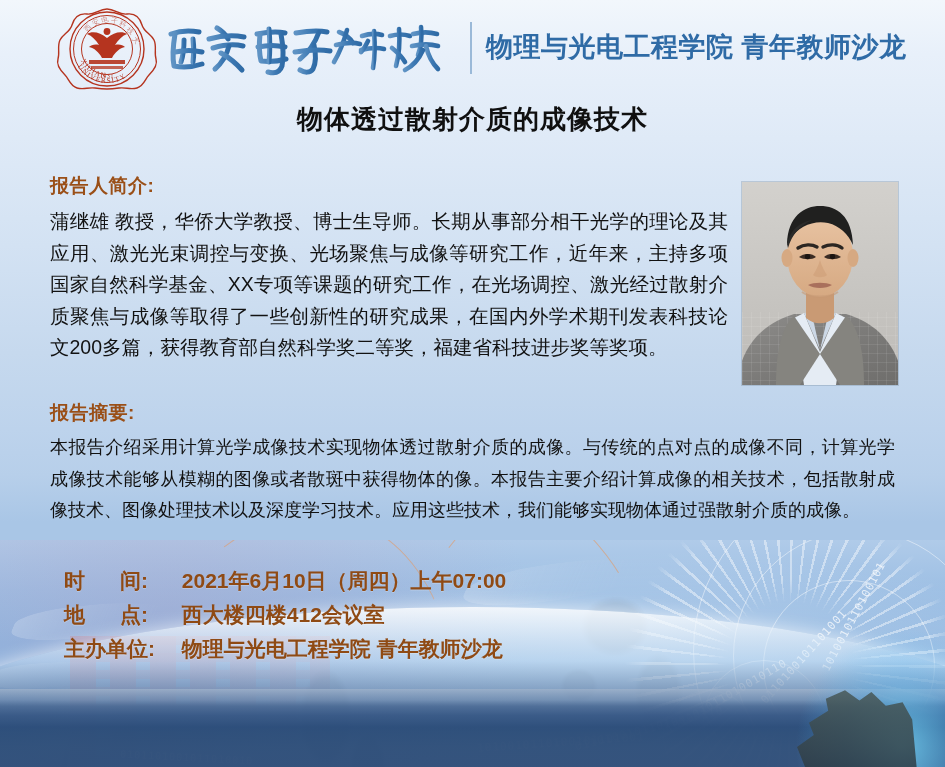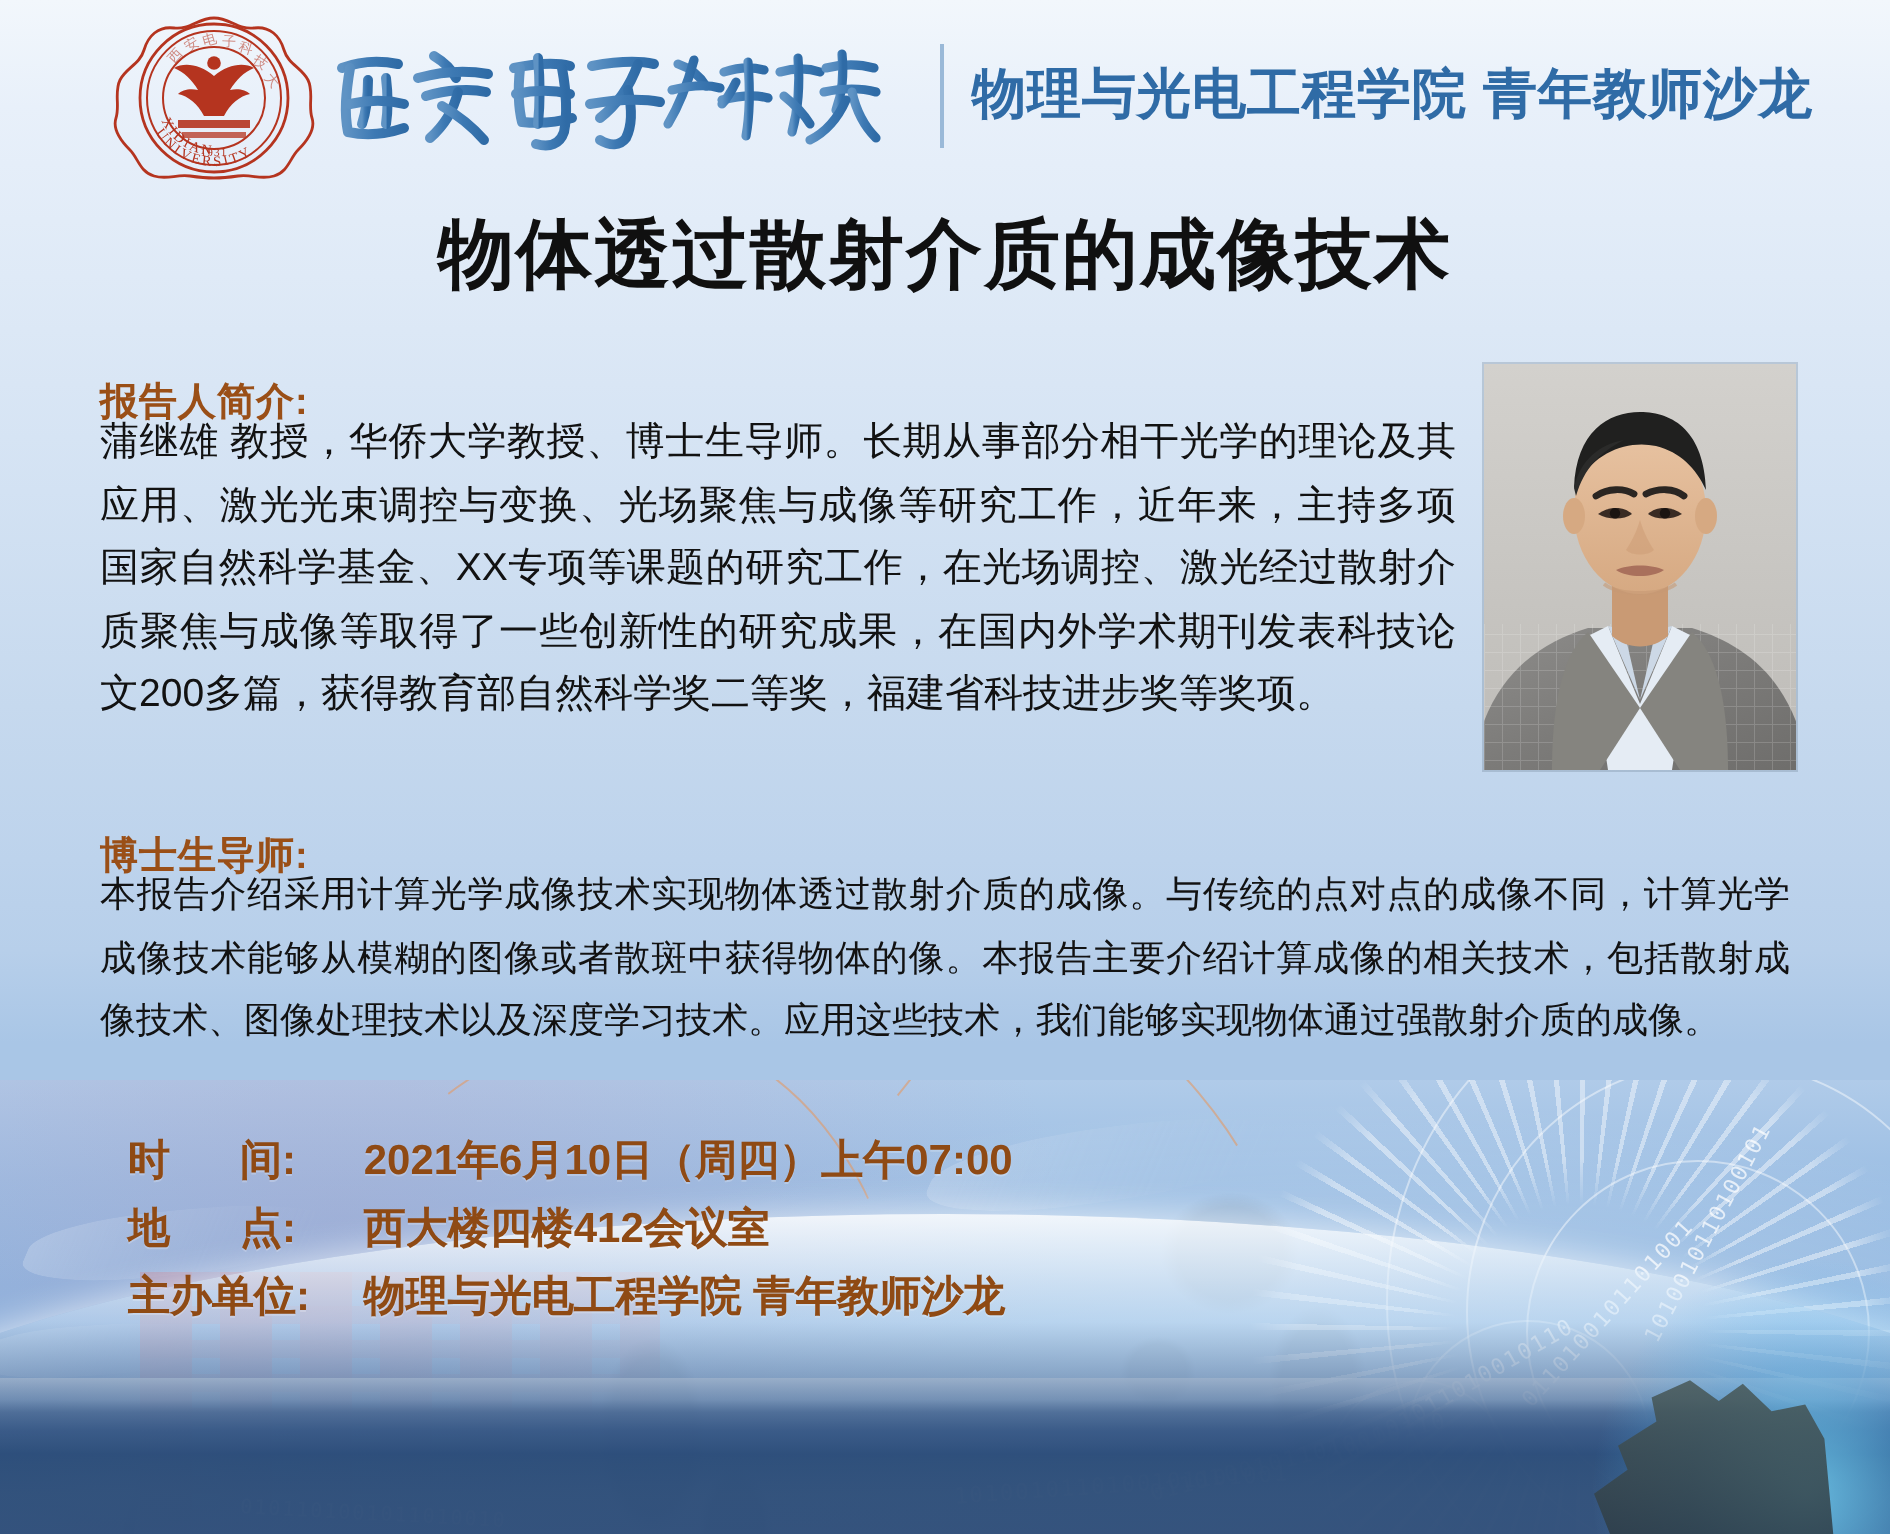--- a/index.html
+++ b/index.html
@@ -126,26 +126,26 @@
   .divider{position:absolute;left:470px;top:22px;width:2px;height:52px;background:#9ab9d8;}
   .dept{
     position:absolute;left:486px;top:29px;
     font-size:27px;font-weight:bold;color:#2f6ba6;letter-spacing:.5px;
     white-space:nowrap;
   }
 
   
   .title{
     position:absolute;left:0;top:102px;width:945px;text-align:center;
-    font-size:38px;font-weight:bold;color:#101010;letter-spacing:1px;
+    font-size:26px;font-weight:bold;color:#101010;letter-spacing:1px;
   }
 
   
   .sec-head{
-    position:absolute;font-size:19px;font-weight:bold;color:#9a4f17;letter-spacing:.5px;margin-top:15px;
+    position:absolute;font-size:19px;font-weight:bold;color:#9a4f17;letter-spacing:.5px;
   }
   .bio-head{left:50px;top:173px;}
   .abs-head{left:50px;top:400px;}
 
   .bio-body{
     position:absolute;left:50px;top:206px;width:678px;
     font-size:19.5px;line-height:31.5px;color:#121212;text-align:justify;
   }
   .bio-body .nm{font-weight:normal;margin-top:48px;}
   .abs-body{
@@ -404,21 +404,21 @@
       <circle cx="90.5" cy="74.6" r="2.6" fill="#1a1411"></circle>
 
       <path d="M78 78 C 76 85 73 90 71 93 C 74 96 82 96 85 93 C 83 90 80 85 78 78" fill="#cfa07a" opacity=".65"></path>
 
       <path d="M66 103 C 72 100 84 100 90 103 C 84 107 72 107 66 103 Z" fill="#a9705c"></path>
 
       <path d="M60 110 C 68 116 88 116 96 110" stroke="#c79974" stroke-width="2" fill="none" opacity=".6"></path>
     </svg>
   </div>
 
-  <div class="sec-head abs-head">博士生导师:</div>
+  <div class="sec-head abs-head">报告摘要:</div>
   <div class="abs-body">本报告介绍采用计算光学成像技术实现物体透过散射介质的成像。与传统的点对点的成像不同，计算光学成像技术能够从模糊的图像或者散斑中获得物体的像。本报告主要介绍计算成像的相关技术，包括散射成像技术、图像处理技术以及深度学习技术。应用这些技术，我们能够实现物体通过强散射介质的成像。</div>
 
   <div class="info">
     <div class="info-row">
       <span class="lbl">时      间:</span>
       <span class="val"> 2021年6月10日（周四）上午07:00</span>
     </div>
     <div class="info-row">
       <span class="lbl">地      点:</span>
       <span class="val"> 西大楼四楼412会议室</span>

